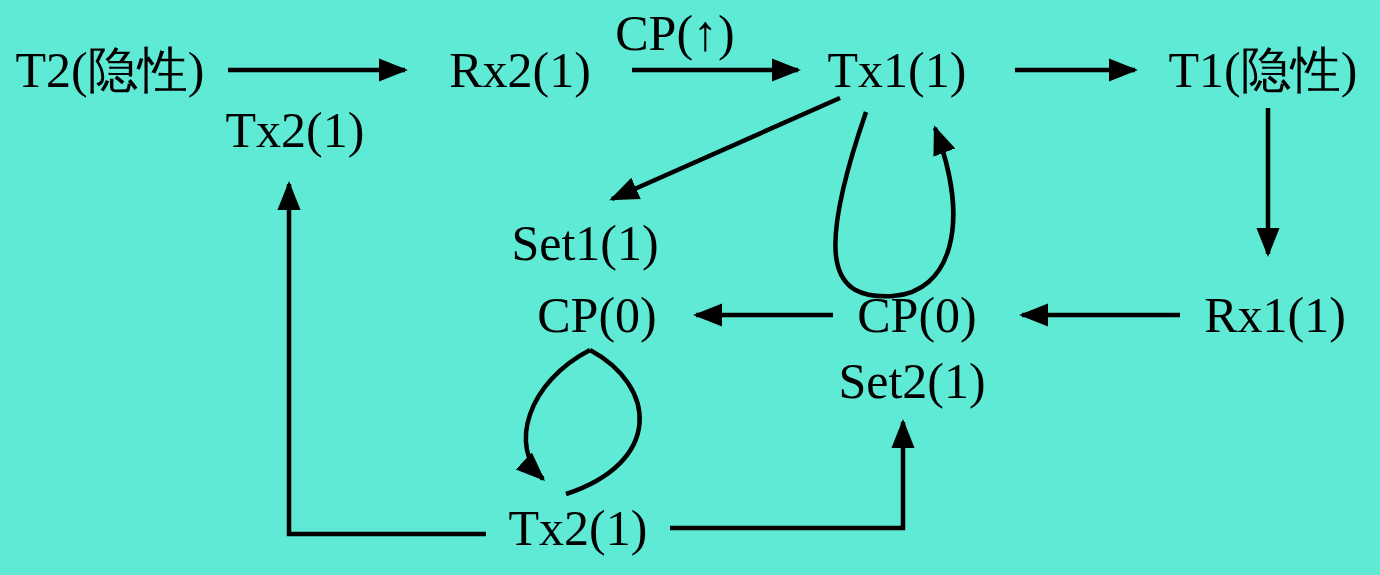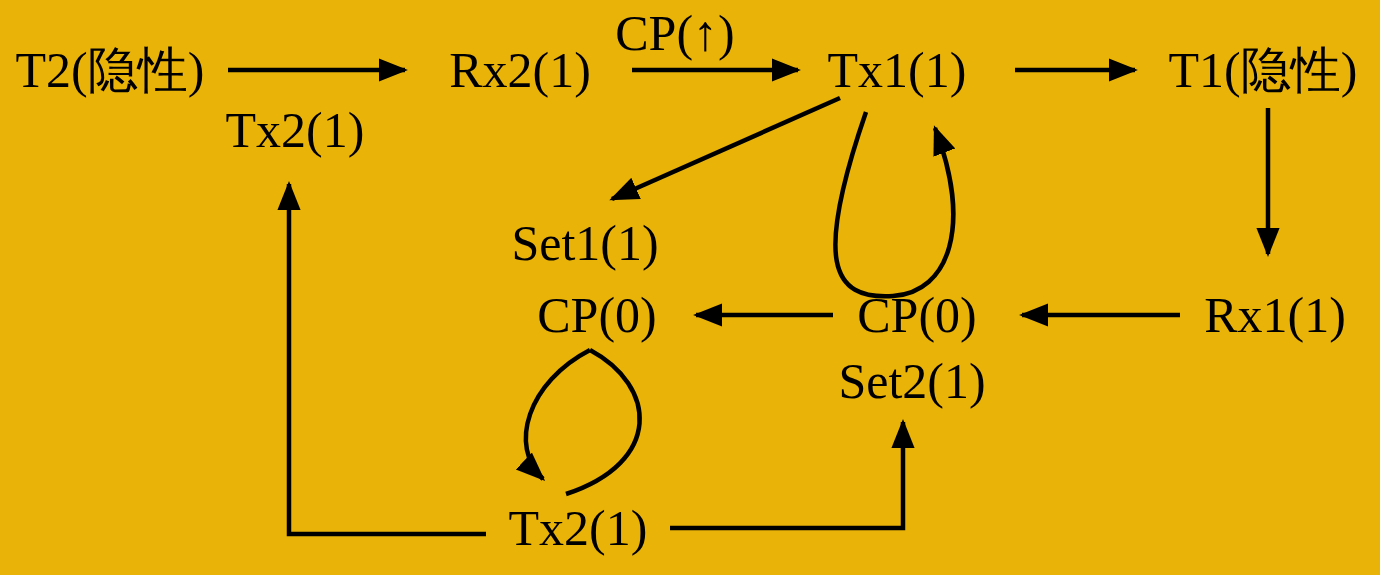--- a/index.html
+++ b/index.html
@@ -7,21 +7,21 @@
     padding: 0;
     background: #ffffff;
     width: 1380px;
     height: 575px;
     overflow: hidden;
   }
   .diagram-wrap {
     position: relative;
     width: 1380px;
     height: 575px;
-    background: #eab308;
+    background: #5eead4;
   }
   svg {
     display: block;
   }
   .edges path {
     stroke: #000000;
     stroke-width: 4.5;
     fill: none;
   }
   .labels text {

